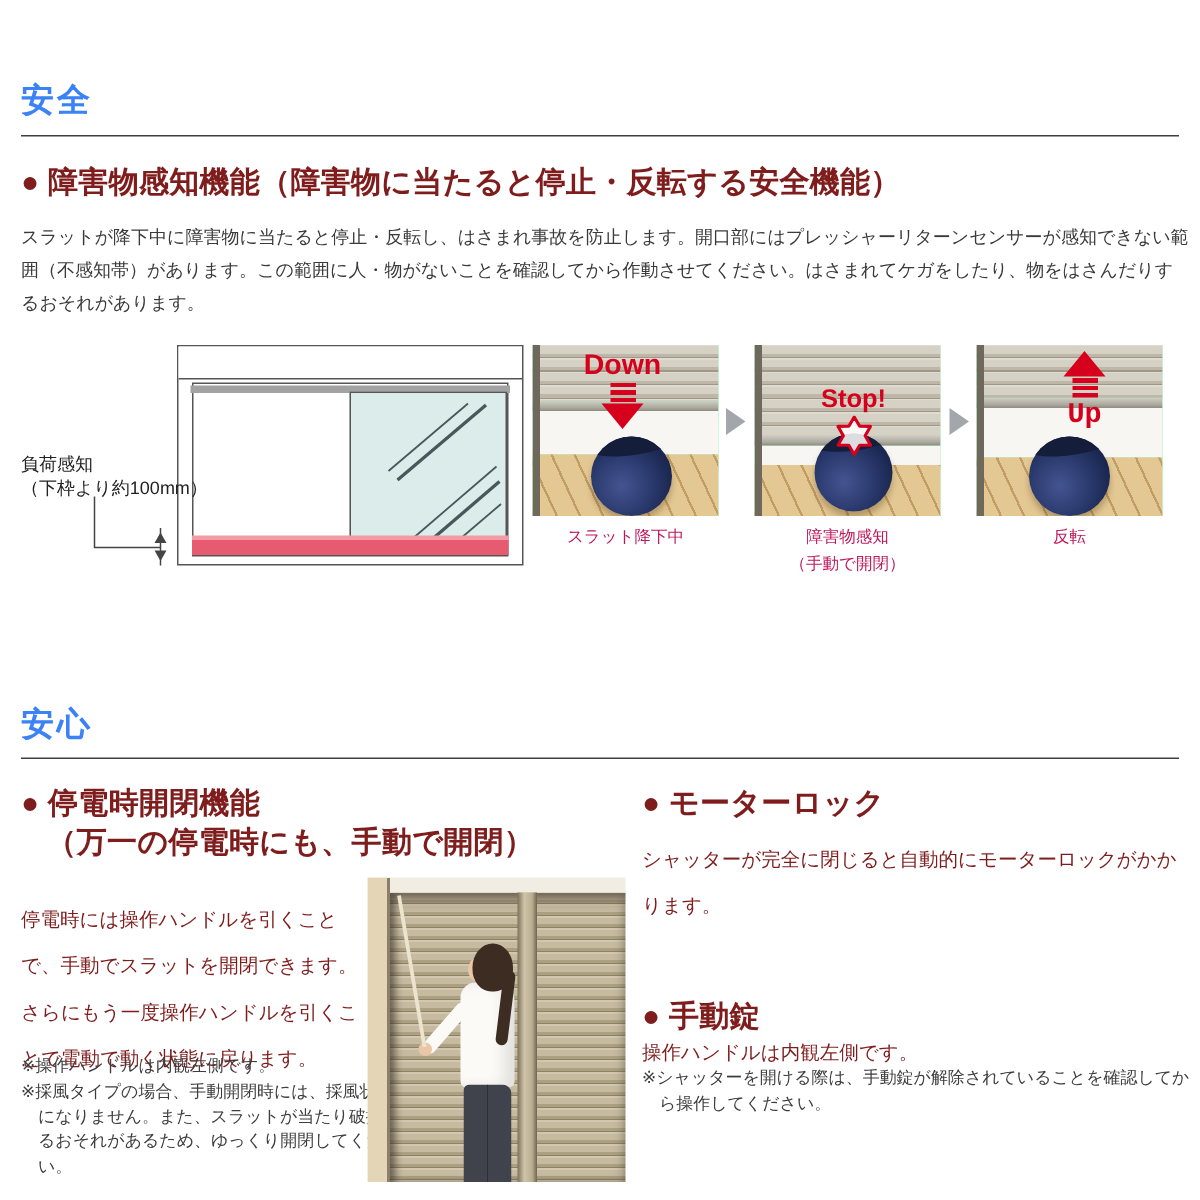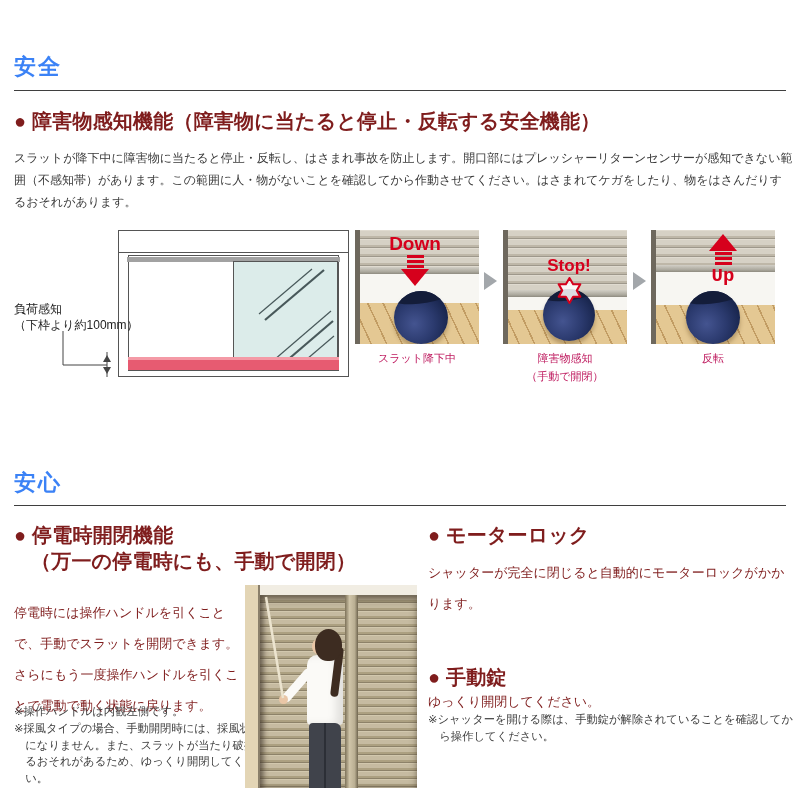--- a/index.html
+++ b/index.html
@@ -191,16 +191,16 @@
     <div class="w-face"></div>
     <div class="w-hair"></div>
     <div class="w-pony"></div>
     <div class="w-pants"></div>
   </div>
 
   <div class="feat-head" style="left:428px;top:522px;">● モーターロック</div>
   <div class="col-body" style="left:428px;top:557px;width:366px;">シャッターが完全に閉じると自動的にモーターロックがかかります。</div>
 
   <div class="feat-head" style="left:428px;top:648px;margin-top:16px;">● 手動錠</div>
-  <div class="col-body" style="left:428px;top:686px;width:366px;">ゆっくり開閉してください。</div>
+  <div class="col-body" style="left:428px;top:686px;width:366px;">操作ハンドルは内観左側です。</div>
   <div class="note hang" style="left:428px;top:711px;width:362px;">※シャッターを開ける際は、手動錠が解除されていることを確認してから操作してください。</div>
 
 </div>
 
 </body></html>

